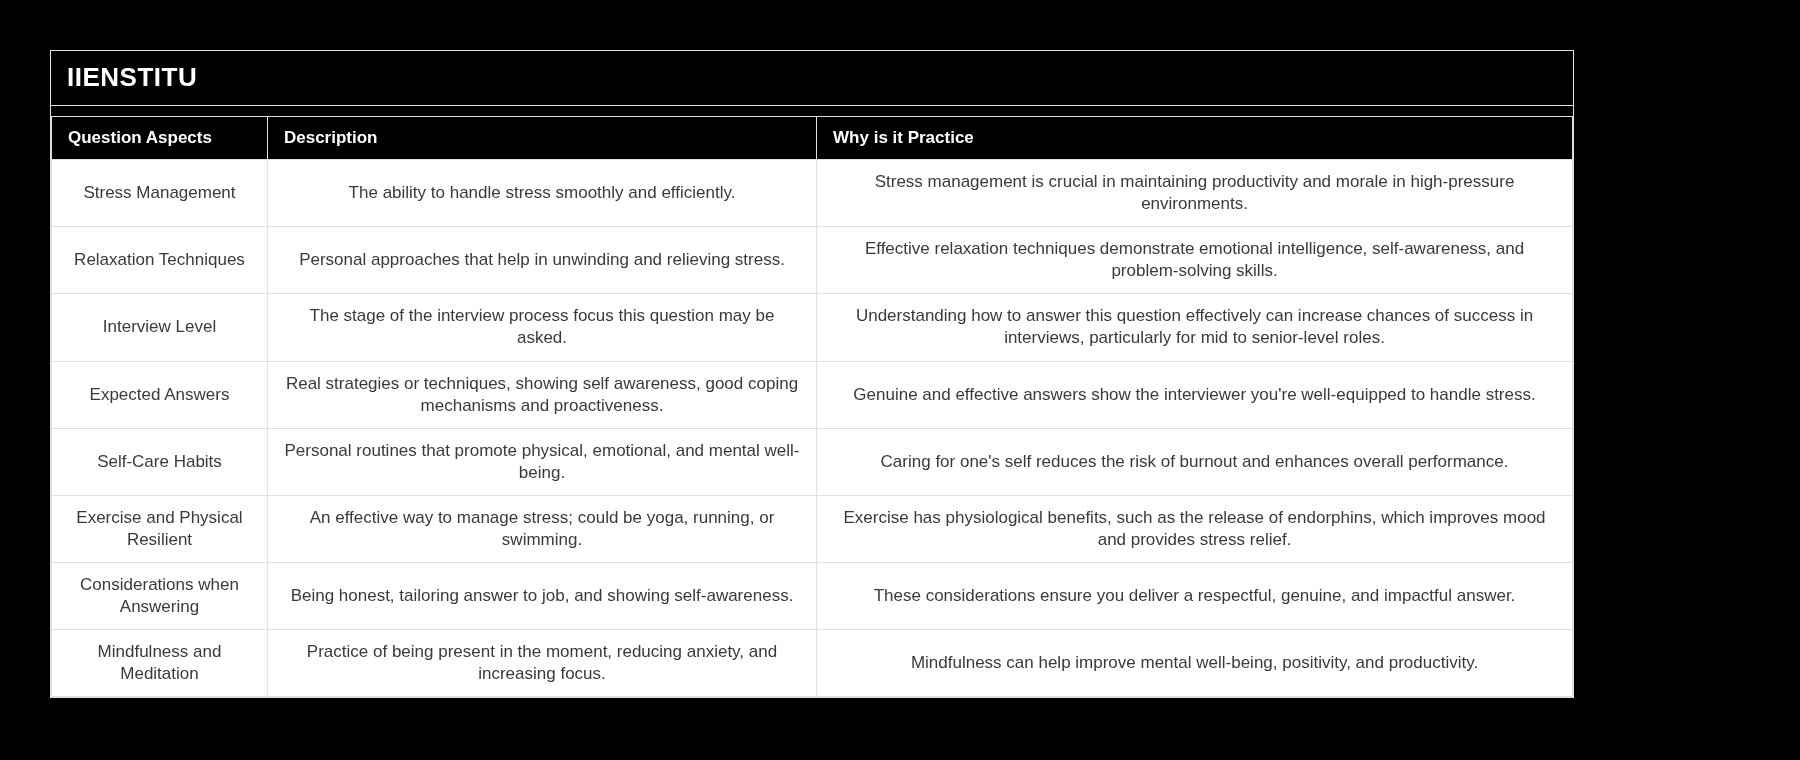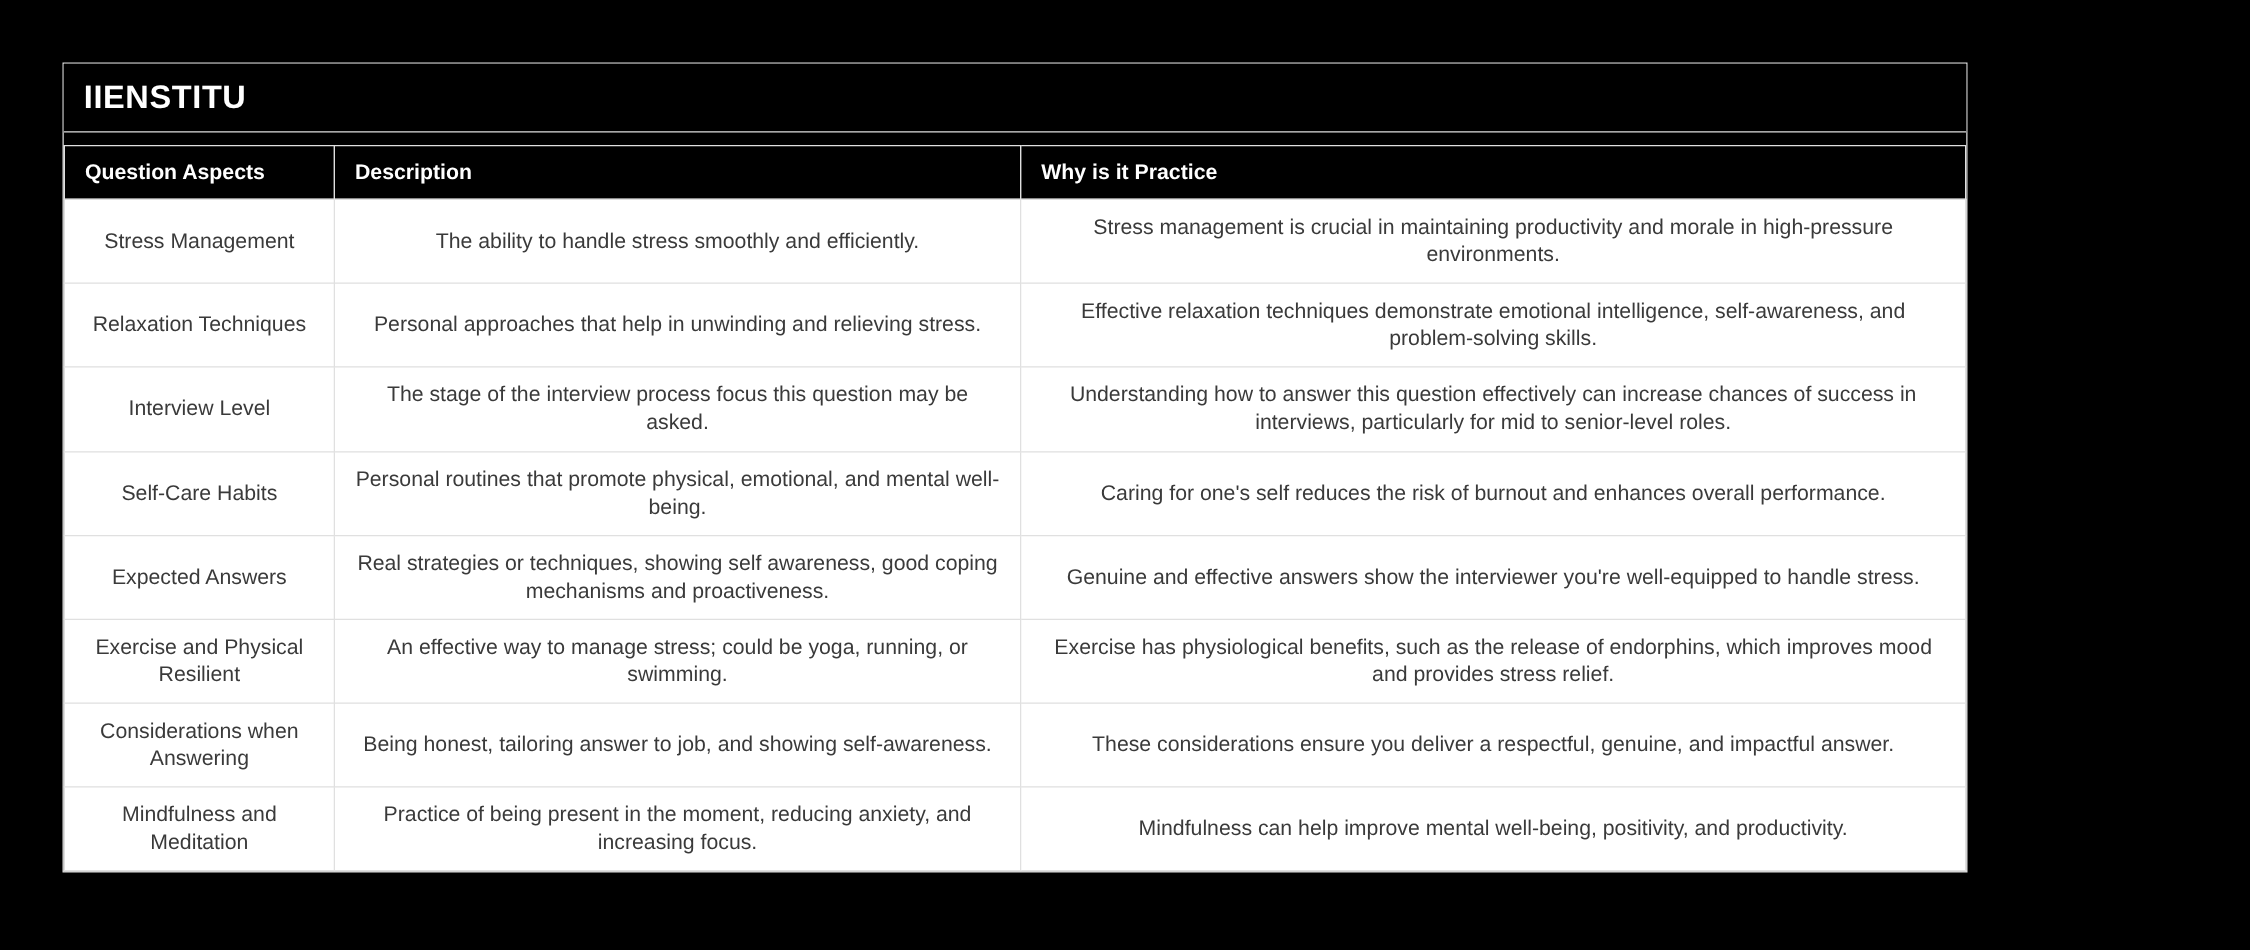--- a/index.html
+++ b/index.html
@@ -101,28 +101,28 @@
             <td>Relaxation Techniques</td>
             <td>Personal approaches that help in unwinding and relieving stress.</td>
             <td>Effective relaxation techniques demonstrate emotional intelligence, self-awareness, and problem-solving skills.</td>
           </tr>
           <tr>
             <td>Interview Level</td>
             <td>The stage of the interview process focus this question may be asked.</td>
             <td>Understanding how to answer this question effectively can increase chances of success in interviews, particularly for mid to senior-level roles.</td>
           </tr>
           <tr>
+            <td>Expected Answers</td>
+            <td>Real strategies or techniques, showing self awareness, good coping mechanisms and proactiveness.</td>
+            <td>Genuine and effective answers show the interviewer you're well-equipped to handle stress.</td>
+          </tr>
+          <tr>
             <td>Self-Care Habits</td>
             <td>Personal routines that promote physical, emotional, and mental well-being.</td>
             <td>Caring for one's self reduces the risk of burnout and enhances overall performance.</td>
-          </tr>
-          <tr>
-            <td>Expected Answers</td>
-            <td>Real strategies or techniques, showing self awareness, good coping mechanisms and proactiveness.</td>
-            <td>Genuine and effective answers show the interviewer you're well-equipped to handle stress.</td>
           </tr>
           <tr>
             <td>Exercise and Physical Resilient</td>
             <td>An effective way to manage stress; could be yoga, running, or swimming.</td>
             <td>Exercise has physiological benefits, such as the release of endorphins, which improves mood and provides stress relief.</td>
           </tr>
           <tr>
             <td>Considerations when Answering</td>
             <td>Being honest, tailoring answer to job, and showing self-awareness.</td>
             <td>These considerations ensure you deliver a respectful, genuine, and impactful answer.</td>

